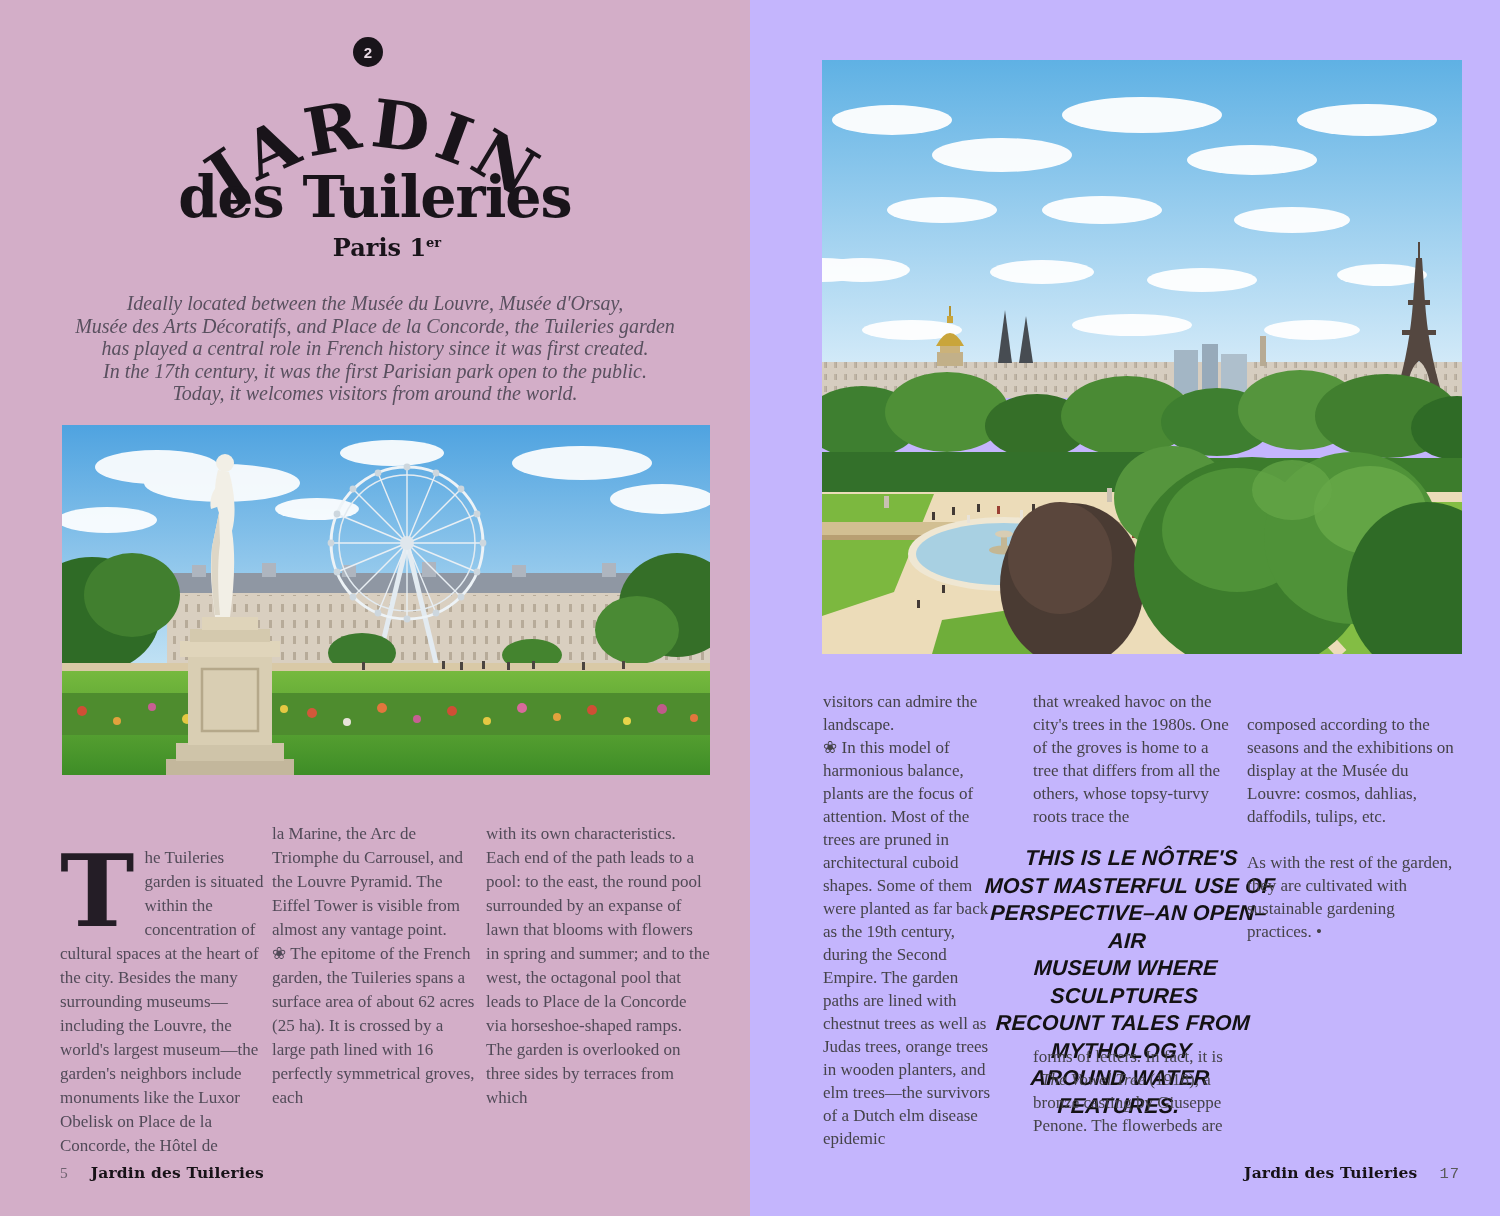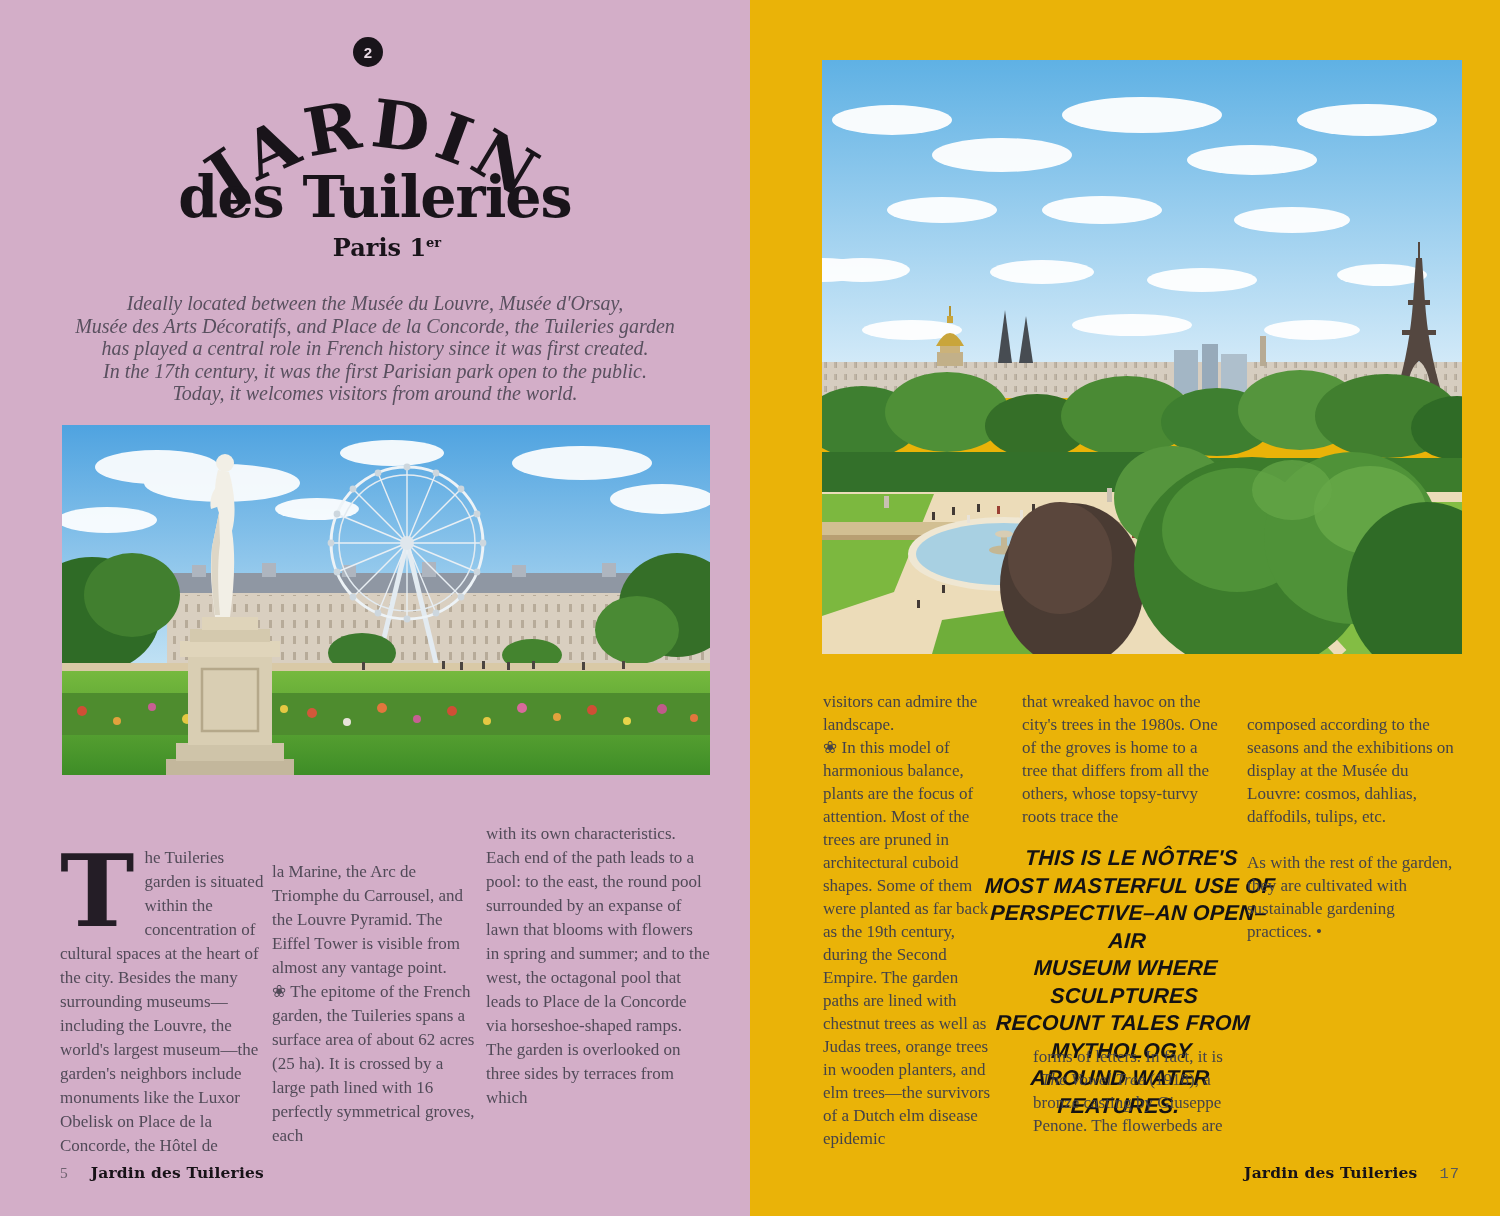--- a/index.html
+++ b/index.html
@@ -1,19 +1,19 @@
 <!DOCTYPE html>
 <html><head>
 <meta charset="utf-8">
 <style>
   html,body{margin:0;padding:0;background:#e9e9e9;}
   .spread{position:relative;width:1500px;height:1216px;overflow:hidden;
           font-family:"Liberation Serif","DejaVu Serif",serif;background:#ffffff;}
   .page-left{position:absolute;left:0;top:0;width:750px;height:1216px;background:#d3aec8;}
-  .page-right{position:absolute;left:750px;top:0;width:750px;height:1216px;background:#eab308;}
+  .page-right{position:absolute;left:750px;top:0;width:750px;height:1216px;background:#c4b5fd;}
 
   .badge{position:absolute;left:353px;top:37px;width:30px;height:30px;border-radius:50%;
          background:#19141a;color:#e9d9e4;font-family:"Liberation Sans",sans-serif;
          font-size:15px;font-weight:bold;display:flex;align-items:center;justify-content:center;}
 
   .arc-title{position:absolute;left:150px;top:58px;width:450px;height:180px;}
   .title-main{position:absolute;left:0;top:163px;width:750px;text-align:center;
               font-size:57px;font-weight:bold;color:#19141a;letter-spacing:-1px;
               font-family:"DejaVu Serif","Liberation Serif",serif;}
   .subtitle{position:absolute;left:0;top:233px;width:750px;text-align:center;
@@ -214,21 +214,21 @@
           <path d="M156 45 C152 60 152 74 157 88 L150 122 C147 152 151 172 153 192 L168 192 C172 162 174 132 170 106 C175 88 172 64 167 47 Z"></path>
           <path d="M156 60 C150 66 147 76 149 84 L155 82 Z"></path>
         </g>
         <path d="M157 88 L150 122 C148 150 151 172 153 190 L158 190 C156 168 155 140 158 118 Z" fill="#ddd6c6"></path>
       </g>
     </svg>
 
     <div class="col" style="left:60px;top:822px;width:207px;">
       <span class="dropcap">T</span><span>he Tuileries garden is situated within the concentration of cultural spaces at the heart of the city. Besides the many surrounding museums—including the Louvre, the world's largest museum—the garden's neighbors include monuments like the Luxor Obelisk on Place de la Concorde, the Hôtel de</span>
     </div>
-    <div class="col" style="left:272px;top:860px;width:208px;">la Marine, the Arc de Triomphe du Carrousel, and the Louvre Pyramid. The Eiffel Tower is visible from almost any vantage point.
+    <div class="col" style="left:272px;top:822px;width:208px;">la Marine, the Arc de Triomphe du Carrousel, and the Louvre Pyramid. The Eiffel Tower is visible from almost any vantage point.
 ❀ The epitome of the French garden, the Tuileries spans a surface area of about 62 acres (25 ha). It is crossed by a large path lined with 16 perfectly symmetrical groves, each</div>
     <div class="col" style="left:486px;top:822px;width:224px;">with its own characteristics. Each end of the path leads to a pool: to the east, the round pool surrounded by an expanse of lawn that blooms with flowers in spring and summer; and to the west, the octagonal pool that leads to Place de la Concorde via horseshoe-shaped ramps. The garden is overlooked on three sides by terraces from which</div>
 
     <div class="footer" style="left:60px;">
       <span class="pagenum">5</span>
       <span class="flabel">Jardin des Tuileries</span>
     </div>
   </div>
 
   <div class="page-right">
@@ -381,21 +381,21 @@
         <ellipse cx="530" cy="478" rx="88" ry="86" fill="#4f9238"></ellipse>
         <ellipse cx="548" cy="450" rx="56" ry="44" fill="#66a848" opacity="0.85"></ellipse>
         <ellipse cx="605" cy="530" rx="80" ry="88" fill="#2f6b26"></ellipse>
         <ellipse cx="470" cy="430" rx="40" ry="30" fill="#66a848" opacity="0.7"></ellipse>
       </g>
     </svg>
 
     <div class="col" style="left:73px;top:690px;width:172px;">visitors can admire the landscape.
 ❀ In this model of harmonious balance, plants are the focus of attention. Most of the trees are pruned in architectural cuboid shapes. Some of them were planted as far back as the 19th century, during the Second Empire. The garden paths are lined with chestnut trees as well as Judas trees, orange trees in wooden planters, and elm trees—the survivors of a Dutch elm disease epidemic</div>
 
-    <div class="col" style="left:272px;top:690px;width:205px;">that wreaked havoc on the city's trees in the 1980s. One of the groves is home to a tree that differs from all the others, whose topsy-turvy roots trace the</div>
+    <div class="col" style="left:283px;top:690px;width:205px;">that wreaked havoc on the city's trees in the 1980s. One of the groves is home to a tree that differs from all the others, whose topsy-turvy roots trace the</div>
 
     <div class="quote" style="left:222px;">THIS IS LE NÔTRE'S
 MOST MASTERFUL USE OF
 PERSPECTIVE–AN OPEN–AIR
 MUSEUM WHERE SCULPTURES
 RECOUNT TALES FROM MYTHOLOGY
 AROUND WATER FEATURES.</div>
 
     <div class="col" style="left:283px;top:1022px;width:205px;">
       <span>forms of letters. In fact, it is </span><span class="italic">The Vowel Tree</span><span> (1918), a bronze casting by Giuseppe Penone. The flowerbeds are</span>

